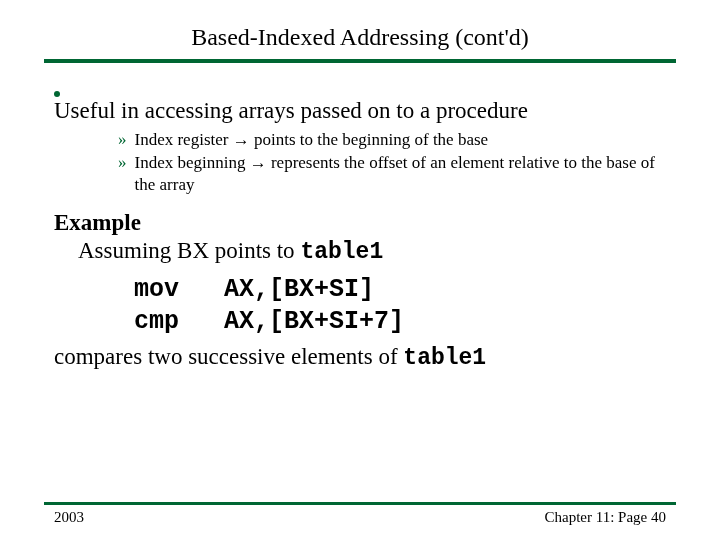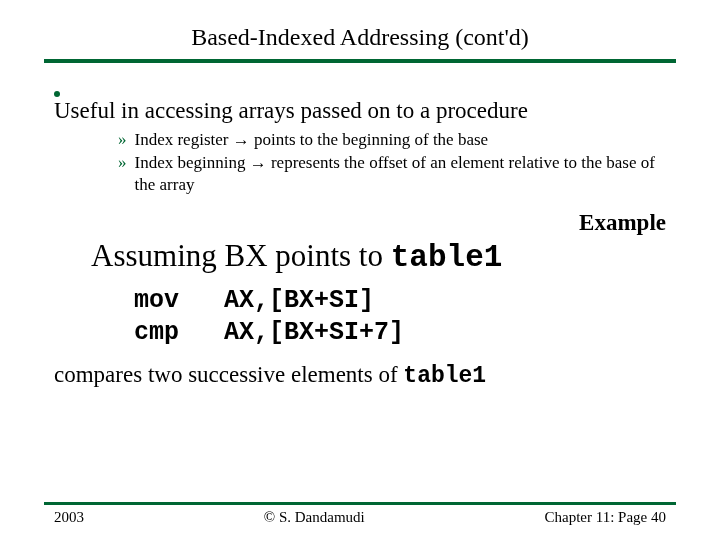--- a/index.html
+++ b/index.html
@@ -65,37 +65,36 @@
   .sub-mark {
     color: #006633;
     margin-right: 8px;
     flex: 0 0 auto;
   }
   .arrow { font-family: Arial, sans-serif; }
   .example-block { margin-top: 6px; }
   .example-head {
     font-weight: bold;
     font-size: 23px;
-    text-align: right;
   }
   .example-ind {
-    margin-left: 37px;
-    font-size: 31px;
+    margin-left: 24px;
+    font-size: 23px;
   }
   .code-block {
     margin: 8px 0 2px 80px;
     font-family: "Courier New", Courier, monospace;
     font-weight: bold;
     font-size: 25px;
     line-height: 1.3;
   }
   .code-line { white-space: pre; }
   .after-code {
     font-size: 23px;
-    margin-top: 11px;
+    margin-top: 4px;
   }
   .mono-bold {
     font-family: "Courier New", Courier, monospace;
     font-weight: bold;
   }
   .footer {
     position: absolute;
     left: 0;
     right: 0;
     bottom: 14px;
@@ -161,18 +160,17 @@
         <span>compares two successive elements of </span><span class="mono-bold">table1</span>
       </div>
     </div>
 
   </div>
 
   <div class="footer">
     <div class="footer-rule"></div>
     <div class="footer-row">
       <span>2003</span>
-      <span>© S. Dandamudi</span>
       <span>Chapter 11: Page 40</span>
     </div>
   </div>
 
 </div>
 
 </body></html>

